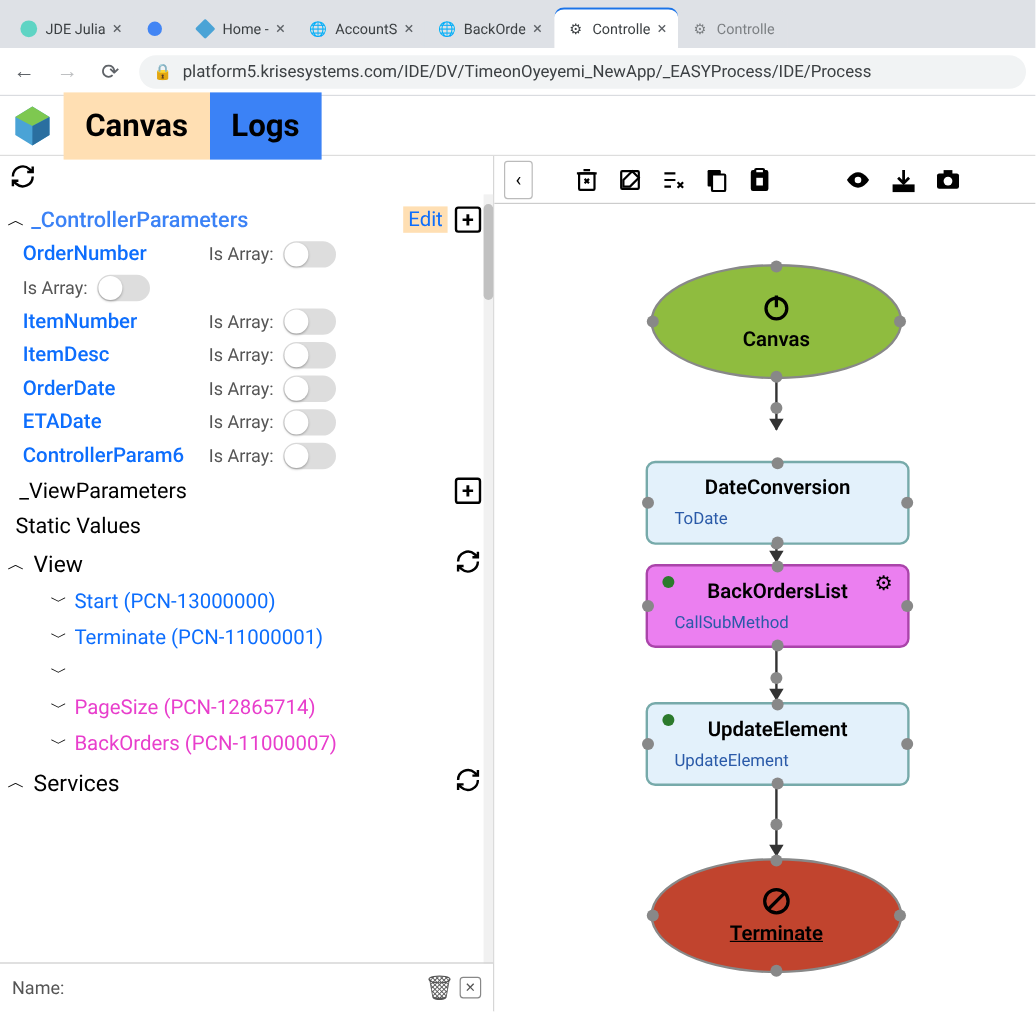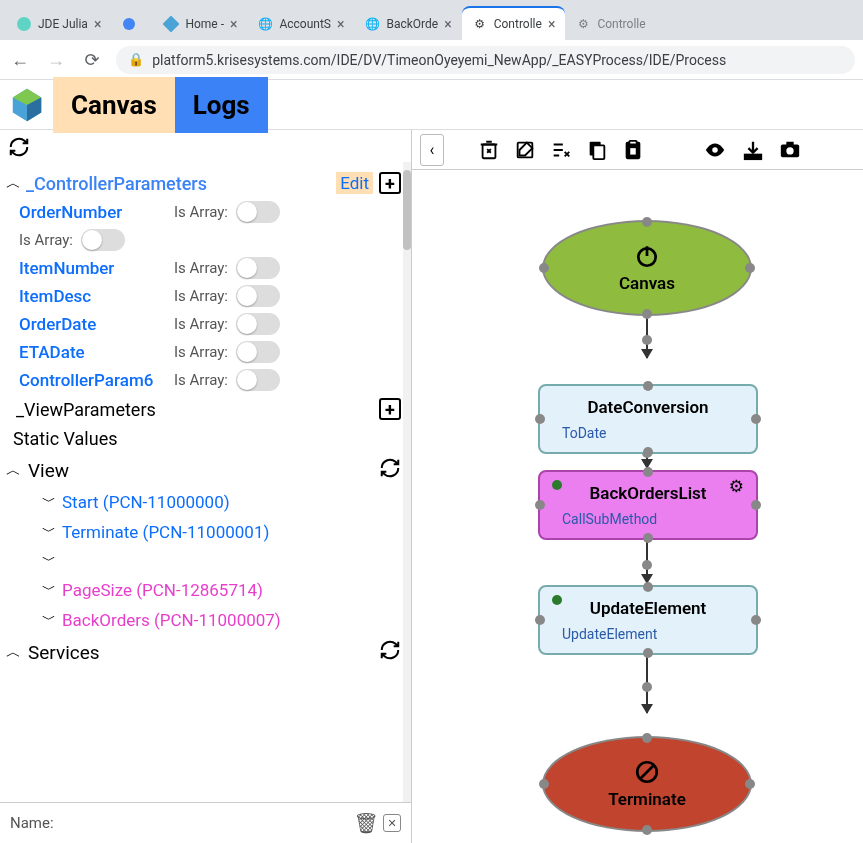--- a/index.html
+++ b/index.html
@@ -73,21 +73,21 @@
 .tb-gap { width: 30px; }
 
 
 .canvas { position: relative; width: 100%; height: calc(100% - 40px); }
 .node { position: absolute; border: 2px solid #888; border-radius: 8px; display: flex; flex-direction: column; align-items: center; justify-content: center; }
 .node-ellipse { border-radius: 50%; }
 .node-start { background: #8fbc3f; width: 210px; height: 96px; left: 130px; top: 50px; }
 .node-date { background: #e3f1fb; width: 220px; height: 70px; left: 126px; top: 190px; border-color:#7aa;margin-top:24px; }
 .node-back { background: #eb7ff0; width: 220px; height: 70px; left: 126px; top: 300px; border-color:#a4a; }
 .node-update { background: #e3f1fb; width: 220px; height: 70px; left: 126px; top: 415px; border-color:#7aa; }
-.node-term { background: #c1442e; width: 210px; height: 96px; left: 130px; top: 566px; }
+.node-term { background: #c1442e; width: 210px; height: 96px; left: 130px; top: 545px; text-decoration: underline; }
 .node-title { font-size: 17px; font-weight: 600; color: #000; }
 .node-sub { font-size: 14px; color: #2a5aa8; margin-top: 8px; align-self: flex-start; margin-left: 22px; }
 .node-ellipse .node-title { margin-top: 4px; }
 .handle { position: absolute; width: 10px; height: 10px; background: #888; border-radius: 50%; }
 .h-n { top: -5px; left: 50%; margin-left: -5px; }
 .h-s { bottom: -5px; left: 50%; margin-left: -5px; }
 .h-e { right: -5px; top: 50%; margin-top: -5px; }
 .h-w { left: -5px; top: 50%; margin-top: -5px; }
 .dot-green { position: absolute; width: 10px; height: 10px; background: #2c7a2c; border-radius: 50%; top: 8px; left: 12px; }
 .gear { position: absolute; top: 4px; right: 12px; font-size: 17px; }
@@ -246,21 +246,21 @@
         <span class="refresh-icn">
           <svg width="22" height="22" viewBox="0 0 24 24" fill="none" stroke="#000" stroke-width="2.2">
               <path d="M3 12a9 9 0 0 1 15-6.7L21 8M21 3v5h-5M21 12a9 9 0 0 1-15 6.7L3 16M3 21v-5h5"></path>
             </svg>
         </span>
       </div>
 
       <div id="view-list">
           <div class="view-item">
             <span class="vchev">﹀</span>
-            <span class="vlink blue-link">Start (PCN-11000000)</span>
+            <span class="vlink blue-link">Start (PCN-13000000)</span>
           </div>
           <div class="view-item">
             <span class="vchev">﹀</span>
             <span class="vlink blue-link">Terminate (PCN-11000001)</span>
           </div>
           <div class="view-item">
             <span class="vchev">﹀</span>
           </div>
           <div class="view-item">
             <span class="vchev">﹀</span>

